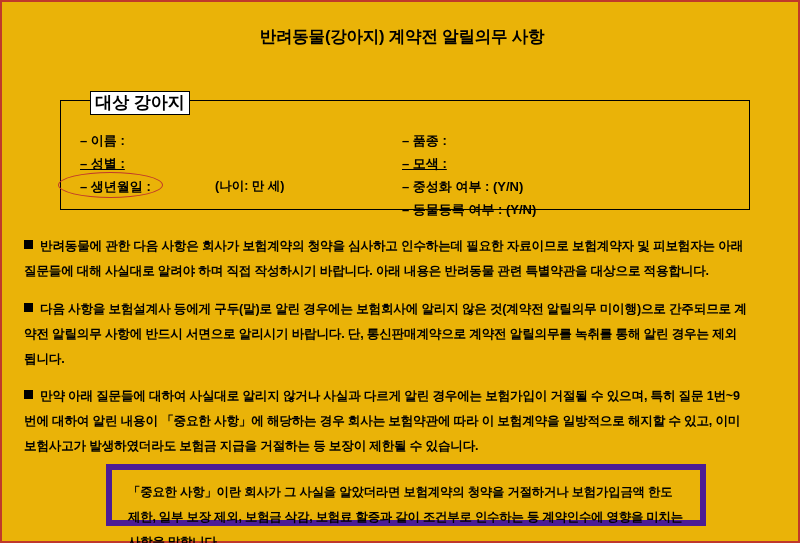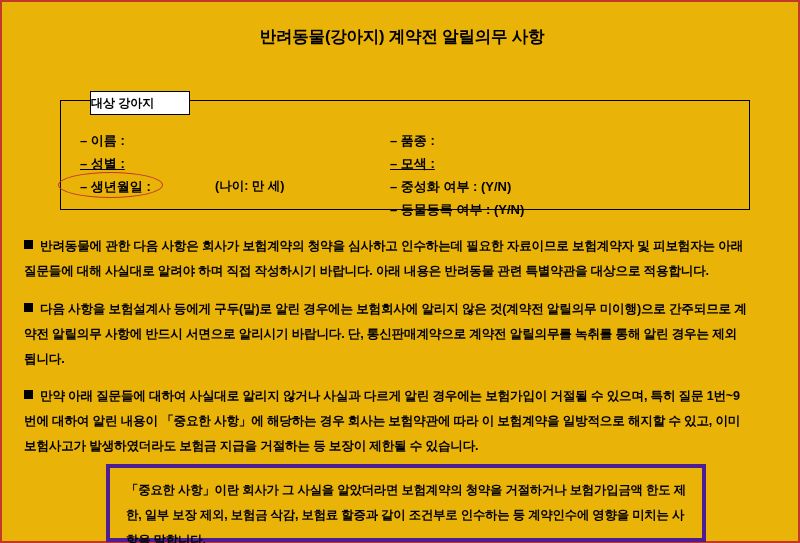--- a/index.html
+++ b/index.html
@@ -45,33 +45,33 @@
   }
   .subject-tag {
     position: absolute;
     left: 88px;
     top: 89px;
     width: 100px;
     height: 24px;
     background: #ffffff;
     border: 1px solid #000000;
     box-sizing: border-box;
-    text-align: left;
-    font-size: 12px;
+    text-align: center;
+    font-size: 17px;
     font-weight: bold;
     line-height: 22px;
   }
   .field {
     position: absolute;
     font-size: 13px;
     font-weight: bold;
     white-space: nowrap;
   }
   .col-left { left: 78px; }
-  .col-right { left: 388px; }
+  .col-right { left: 400px; }
   .row1 { top: 130px; }
   .row2 { top: 153px; text-decoration: underline; }
   .row3 { top: 176px; }
   .row4 { top: 199px; }
 
   .age-note {
     position: absolute;
     left: 213px;
     top: 176px;
     font-size: 12.5px;
@@ -110,22 +110,22 @@
   .p1 { top: 232px; }
   .p2 { top: 295px; }
   .p3 { top: 382px; }
 
   
   .note-box {
     position: absolute;
     left: 104px;
     top: 462px;
     width: 600px;
-    height: 78px;
-    border: 4px solid #4c1d95;
+    height: 62px;
+    border: 6px solid #4c1d95;
     box-sizing: border-box;
     padding: 10px 16px 0 16px;
     font-size: 12.4px;
     font-weight: bold;
     line-height: 25px;
     letter-spacing: -0.2px;
   }
 </style>
 </head>
 <body>

